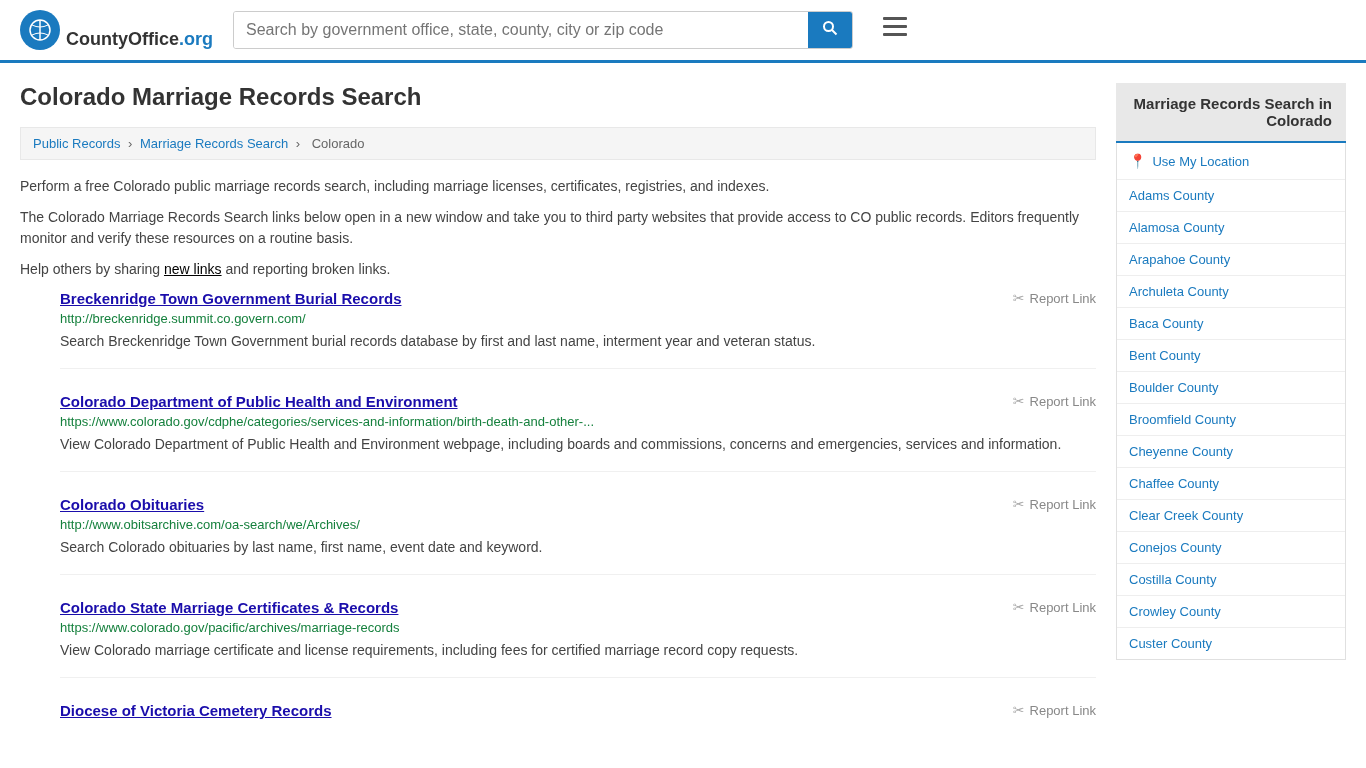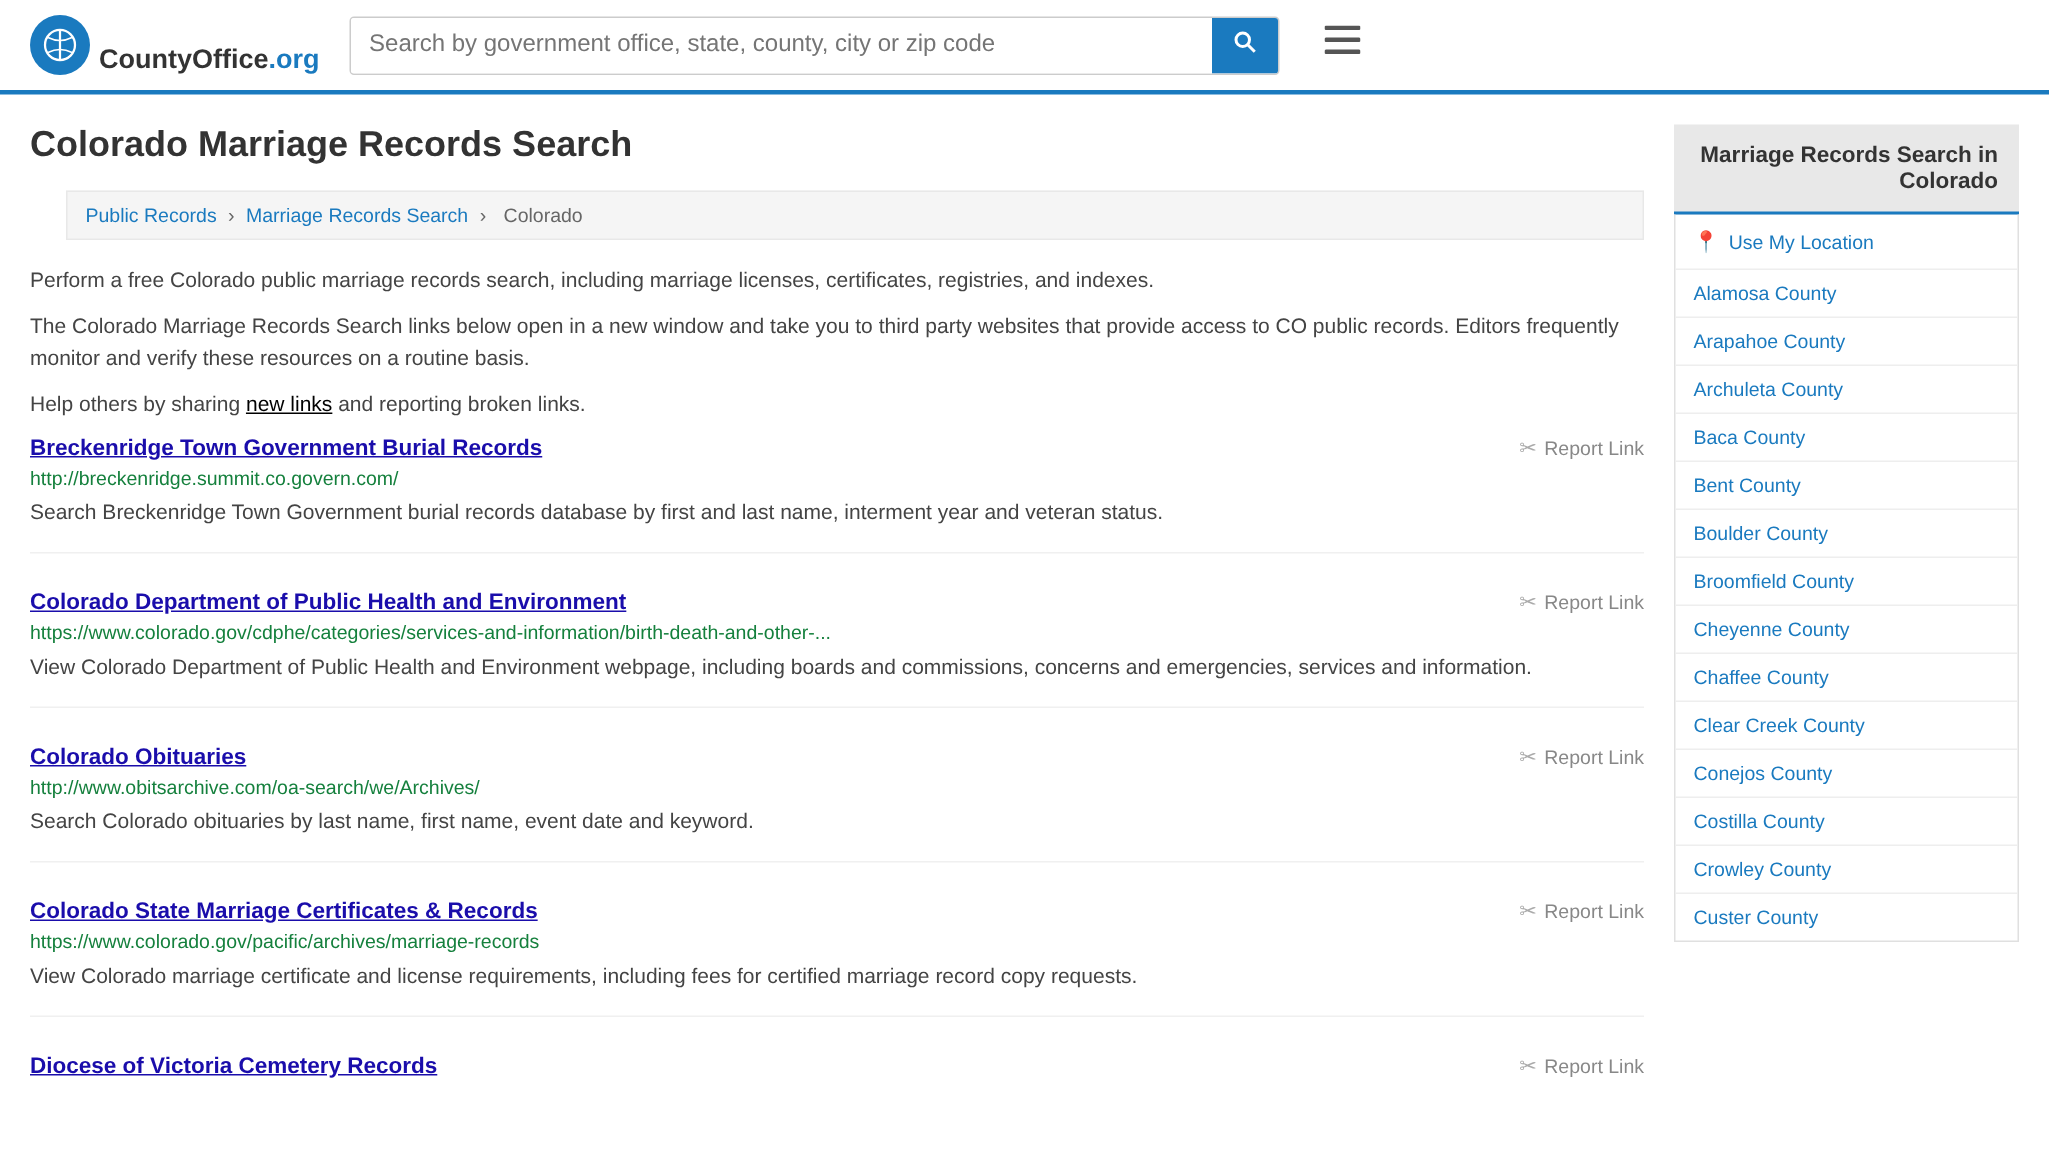--- a/index.html
+++ b/index.html
@@ -89,35 +89,35 @@
       color: #333;
       margin-bottom: 16px;
     }
     #breadcrumb {
       background: #f5f5f5;
       padding: 8px 12px;
       margin-bottom: 16px;
       font-size: 13px;
       color: #666;
       border: 1px solid #e8e8e8;
-      margin-left: 24px;
     }
     #breadcrumb a {
       color: #1a7abf;
       text-decoration: none;
     }
     #breadcrumb span { color: #666; margin: 0 4px; }
     .intro-text { margin-bottom: 10px; font-size: 14px; line-height: 1.5; color: #444; }
     .intro-text a { color: #000000; text-decoration: underline; }
 
     
     .record-item {
       margin-bottom: 24px;
       padding-bottom: 16px;
       border-bottom: 1px solid #f0f0f0;
+      margin-left: 40px;
     }
     .record-item:last-child { border-bottom: none; }
     .record-header {
       display: flex;
       justify-content: space-between;
       align-items: flex-start;
       margin-bottom: 4px;
     }
     .record-title {
       font-size: 15px;
@@ -317,20 +317,21 @@
   </div>
 
   <div id="sidebar">
     <div id="sidebar-header">Marriage Records Search in Colorado</div>
     <div id="sidebar-list">
       <div class="sidebar-use-location">
         <span class="location-pin">📍</span>
         <span>Use My Location</span>
       </div>
 
+    <a class="sidebar-item" href="#">Adams County</a>
         <a class="sidebar-item" href="#">Alamosa County</a>
         <a class="sidebar-item" href="#">Arapahoe County</a>
         <a class="sidebar-item" href="#">Archuleta County</a>
         <a class="sidebar-item" href="#">Baca County</a>
         <a class="sidebar-item" href="#">Bent County</a>
         <a class="sidebar-item" href="#">Boulder County</a>
         <a class="sidebar-item" href="#">Broomfield County</a>
         <a class="sidebar-item" href="#">Cheyenne County</a>
         <a class="sidebar-item" href="#">Chaffee County</a>
         <a class="sidebar-item" href="#">Clear Creek County</a>

